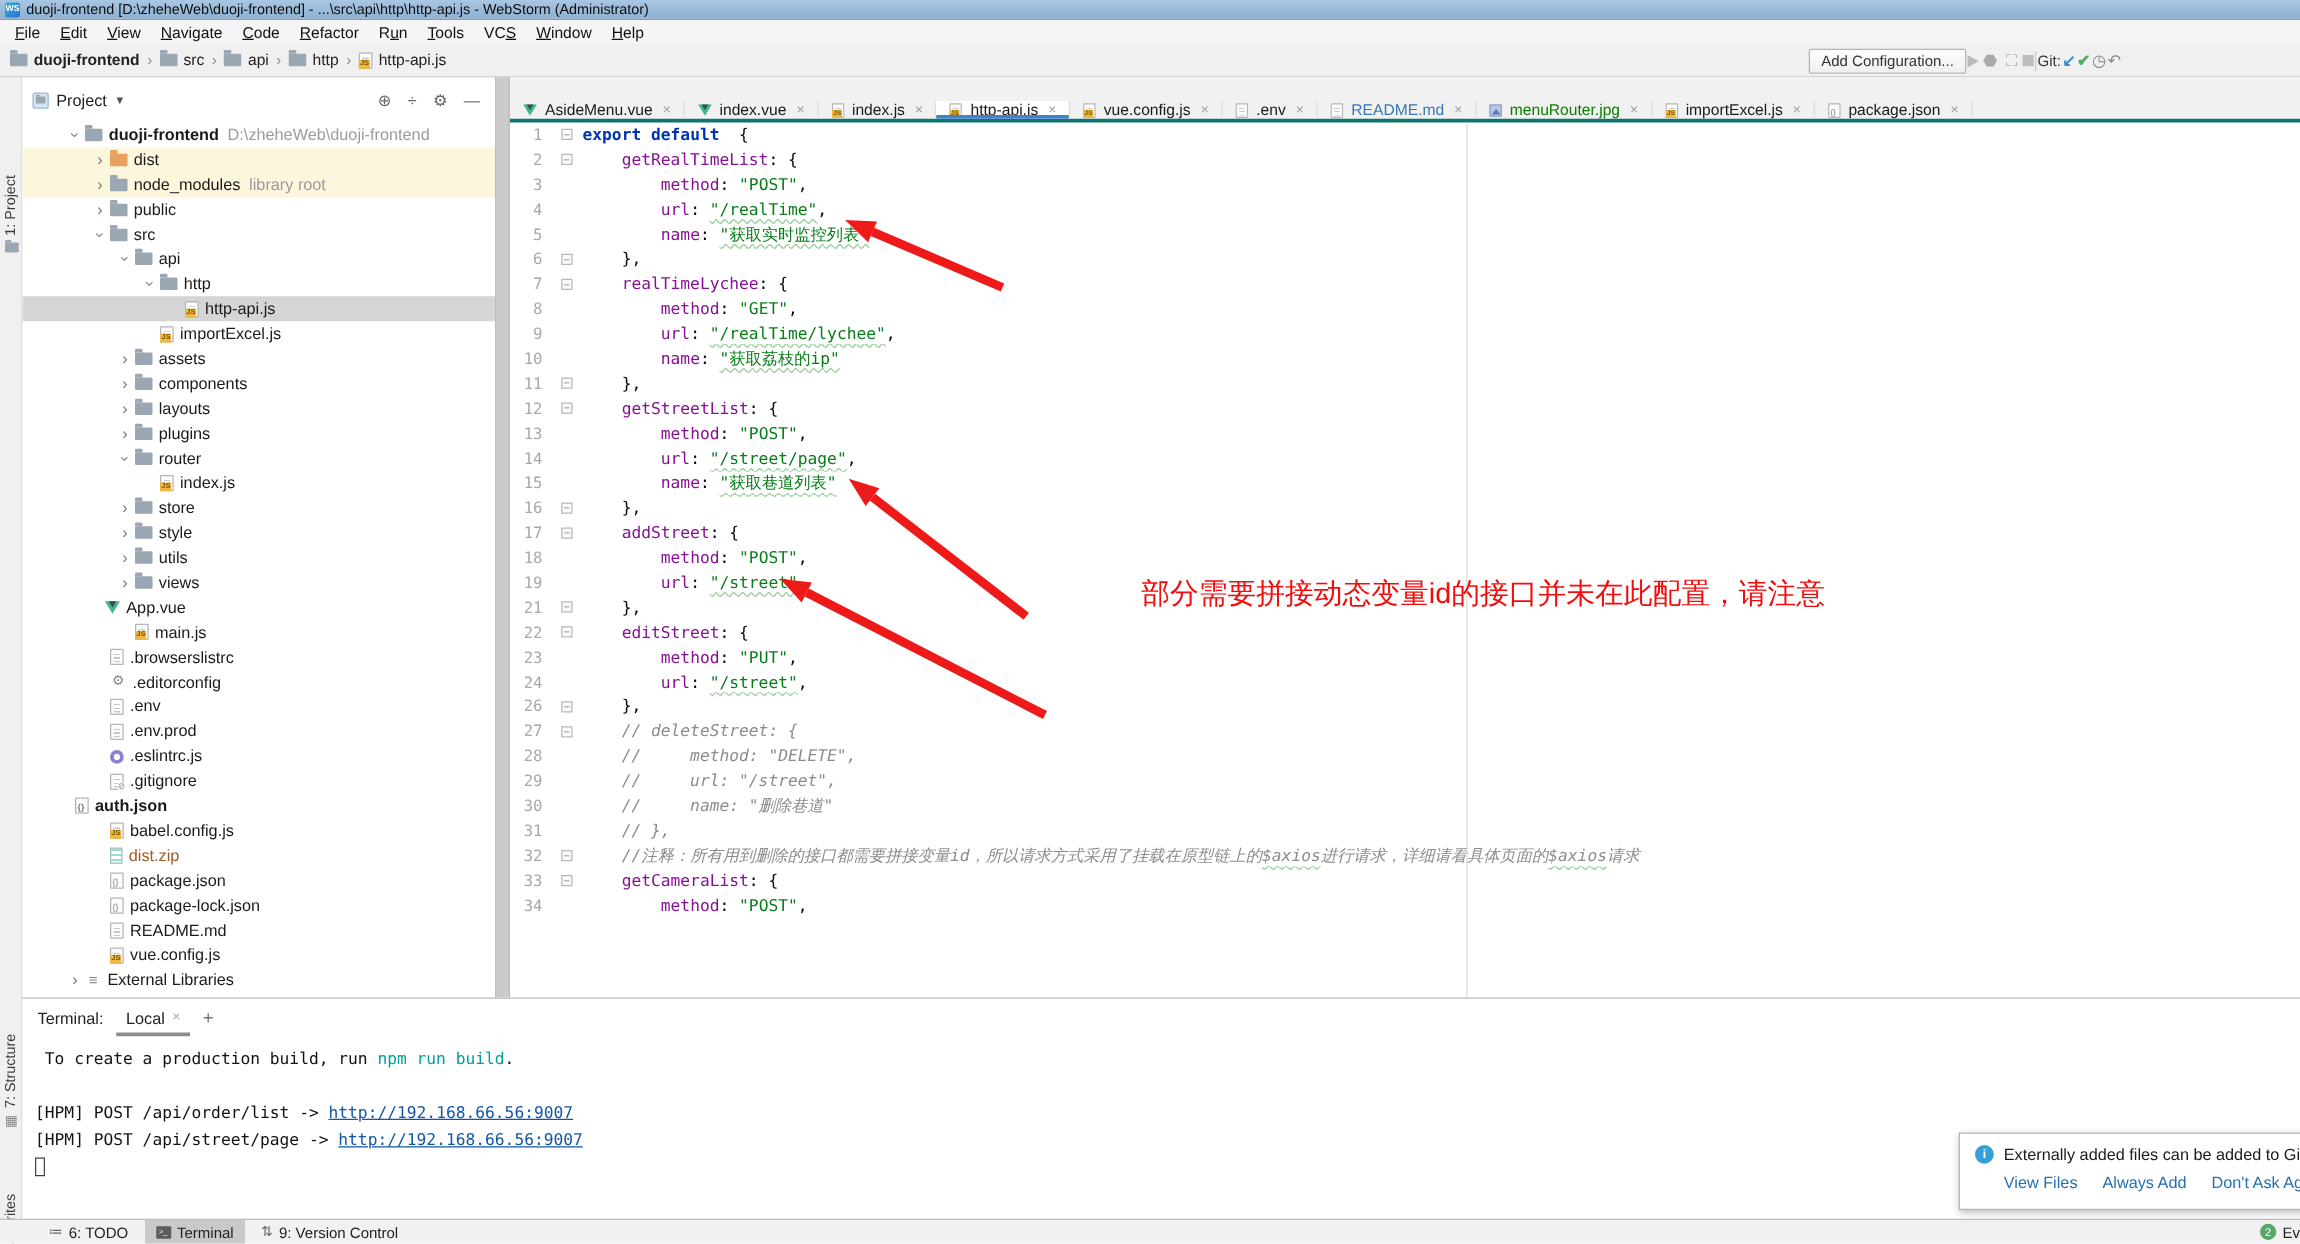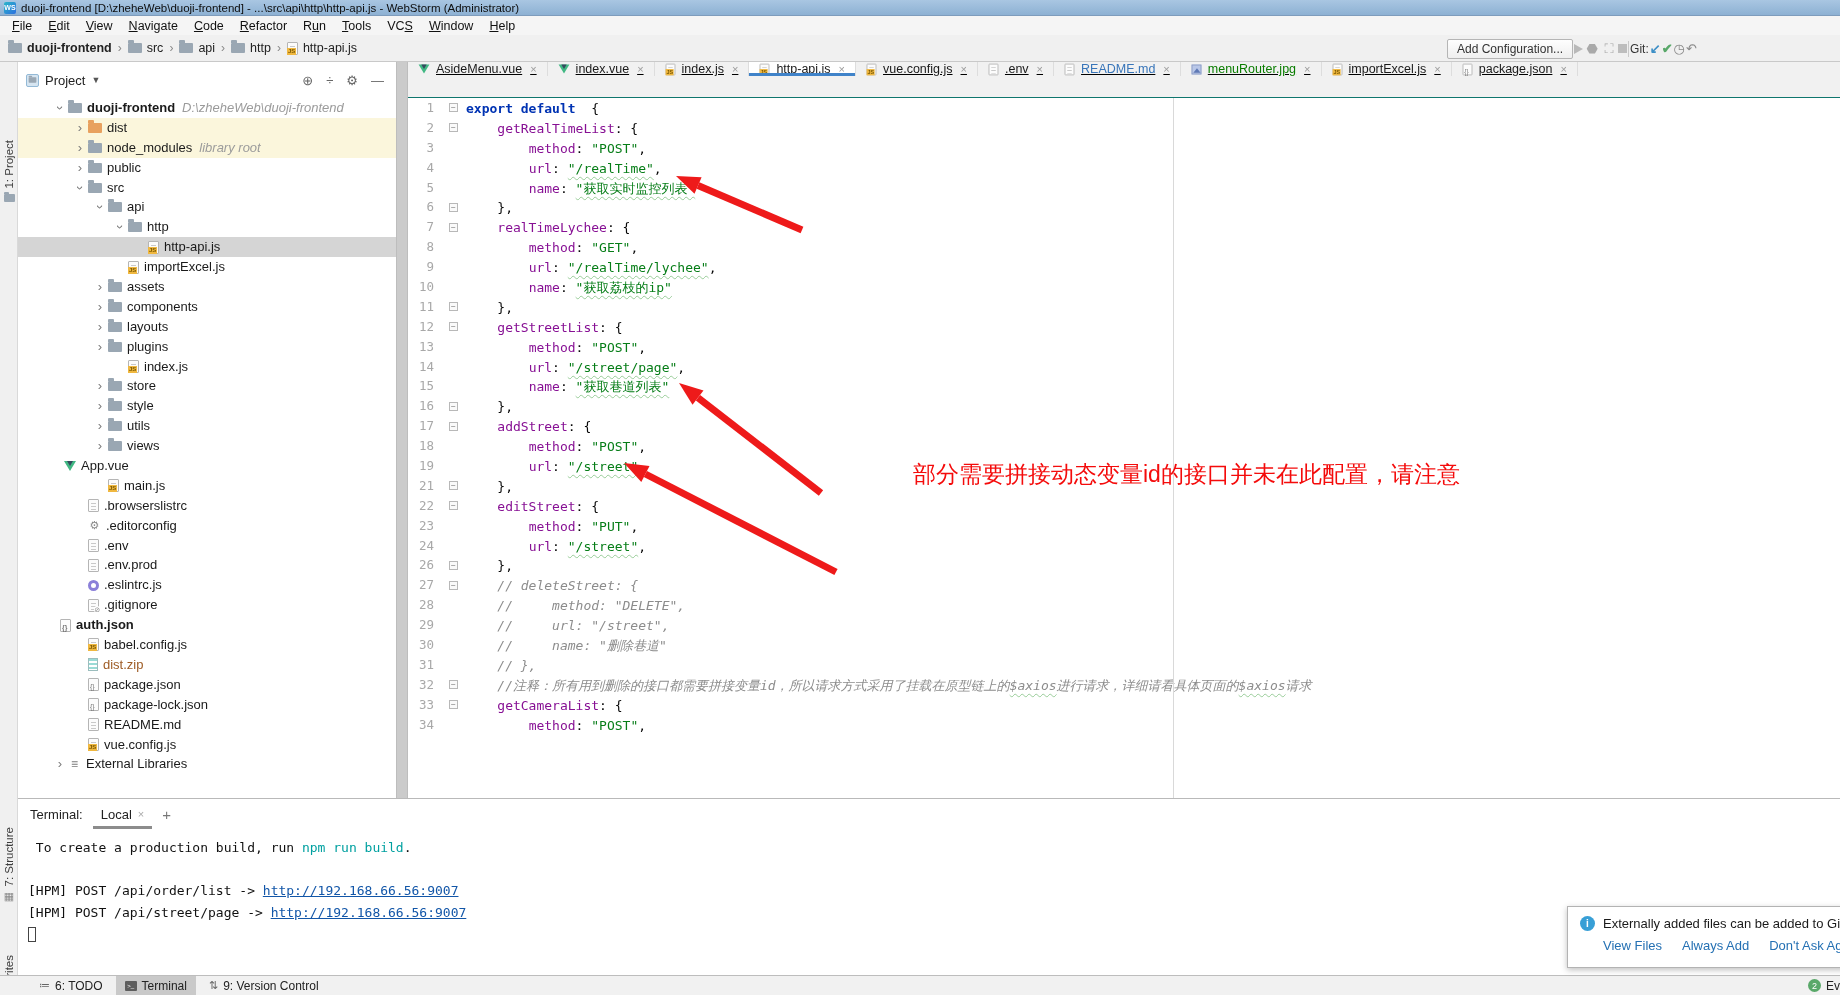--- a/index.html
+++ b/index.html
@@ -49,21 +49,21 @@
   .pp-square .mini-folder{ margin-top:0; transform:scale(.7); }
   .dd-arrow { font-size:9px; color:#555; }
   .tree { position:absolute; top:36px; left:0; right:0; bottom:0; }
   .tree-row { height:19.9px; line-height:19.9px; font-size:13px; color:#1a1a1a; display:flex; align-items:center; white-space:nowrap; }
   .tree-row.hl { background:#fbf6dc; }
   .tree-row.selected { background:#d5d5d5; }
   .chv { width:16px; display:inline-block; text-align:center; color:#7a7a7a; font-size:13px; flex:none; }
   .chv.open { transform:rotate(90deg); }
   .tree-label { margin-left:5px; }
   .tree-label.bold { font-weight:bold; }
-  .tree-sub { margin-left:7px; color:#9b9b9b;font-style:italic; }
+  .tree-sub { margin-left:7px; color:#9b9b9b; }
   .scroll-strip { position:absolute; left:396px; top:62px; width:12px; height:736px; background:#cbcbcb; border-left:1px solid #bdbdbd; border-right:1px solid #bdbdbd; }
 
   
   .i { display:inline-block; flex:none; position:relative; }
   .i-folder { width:14px; height:10px; background:#9aa7b3; border-radius:1px; }
   .i-folder::before { content:""; position:absolute; top:-3px; left:0; width:6px; height:3px; background:#9aa7b3; border-radius:1px 1px 0 0; }
   .i-folderx { width:14px; height:10px; background:#e8a15f; border-radius:1px; }
   .i-folderx::before { content:""; position:absolute; top:-3px; left:0; width:6px; height:3px; background:#e8a15f; border-radius:1px 1px 0 0; }
   .pg { width:11px; height:13px; border:1px solid #b5b5b5; background:#fcfcfc; border-radius:1px; }
   .pg-lines::before { content:""; position:absolute; left:2px; right:2px; top:3px; height:7px;
@@ -81,22 +81,22 @@
   .i-zip { width:10px; height:13px; border:1px solid #9bbdbd; background:repeating-linear-gradient(180deg,#9adbd6 0 2px,#fff 2px 4px); }
   .i-lib { width:13px; height:13px; color:#7b7b7b; font-size:12px; line-height:13px; text-align:center; }
   .i-lib::after { content:"≡"; }
   .i-img { width:11px; height:11px; background:#b9c7e8; border:1px solid #8d9cc4; }
   .i-img::before { content:""; position:absolute; left:1px; bottom:1px; width:0; height:0;
     border-left:4px solid transparent; border-right:4px solid transparent; border-bottom:5px solid #5f79b5; }
   .i-txt {}
 
   
   .editor { position:absolute; left:408px; top:62px; width:1432px; height:736px; background:#fff; }
-  .tabbar { position:absolute; left:0; top:0; right:0; height:36px; background:#f1f1f1; border-bottom:1px solid #0f766e;
-    display:flex; align-items:flex-start;text-decoration:underline; }
+  .tabbar { position:absolute; left:0; top:0; right:0; height:36px; background:#f1f1f1; border-bottom:3px solid #0f766e;
+    display:flex; align-items:flex-end; }
   .tab { display:flex; align-items:center; gap:6px; padding:0 10px; font-size:12.5px; color:#1a1a1a;
     border-right:1px solid #ddd; position:relative; cursor:default; }
   .tab .i { transform:scale(.9); }
   .tab.active { background:#fff; }
   .tab.active::after { content:""; position:absolute; left:0; right:0; bottom:0; height:3px; background:#4083c9; }
   .tab-close { color:#9b9b9b; font-size:11px; margin-left:2px; }
   .code-area { position:absolute; left:0; top:36px; right:0; bottom:0; overflow:hidden; }
   .code-row { display:flex; height:19.9px; line-height:19.9px; font-family:"DejaVu Sans Mono",monospace; font-size:13px; }
   .ln { width:26px; text-align:right; color:#a8a8a8; font-size:12.5px; flex:none; }
   .fold { width:30px; flex:none; display:flex; align-items:center; justify-content:flex-end; padding-right:6px; }
@@ -303,20 +303,25 @@
       <div class="tree-row" style="padding-left: 74px;">
         <span class="chv">›</span>
         <span class="i i-folder"></span>
         <span class="tree-label">layouts</span>
       </div>
       <div class="tree-row" style="padding-left: 74px;">
         <span class="chv">›</span>
         <span class="i i-folder"></span>
         <span class="tree-label">plugins</span>
       </div>
+      <div class="tree-row" style="padding-left: 74px;">
+        <span class="chv open">›</span>
+        <span class="i i-folder"></span>
+        <span class="tree-label">router</span>
+      </div>
       <div class="tree-row" style="padding-left: 94px;">
         <span class="chv"></span>
         <span class="i pg pg-lines i-js"></span>
         <span class="tree-label">index.js</span>
       </div>
       <div class="tree-row" style="padding-left: 74px;">
         <span class="chv">›</span>
         <span class="i i-folder"></span>
         <span class="tree-label">store</span>
       </div>
@@ -328,21 +333,21 @@
       <div class="tree-row" style="padding-left: 74px;">
         <span class="chv">›</span>
         <span class="i i-folder"></span>
         <span class="tree-label">utils</span>
       </div>
       <div class="tree-row" style="padding-left: 74px;">
         <span class="chv">›</span>
         <span class="i i-folder"></span>
         <span class="tree-label">views</span>
       </div>
-      <div class="tree-row" style="padding-left: 30px; text-align: center;">
+      <div class="tree-row" style="padding-left: 50px; text-align: center;">
         <span class="chv"></span>
         <span class="i i-vue"></span>
         <span class="tree-label">App.vue</span>
       </div>
       <div class="tree-row" style="padding-left: 74px;">
         <span class="chv"></span>
         <span class="i pg pg-lines i-js"></span>
         <span class="tree-label">main.js</span>
       </div>
       <div class="tree-row" style="padding-left: 54px;">

